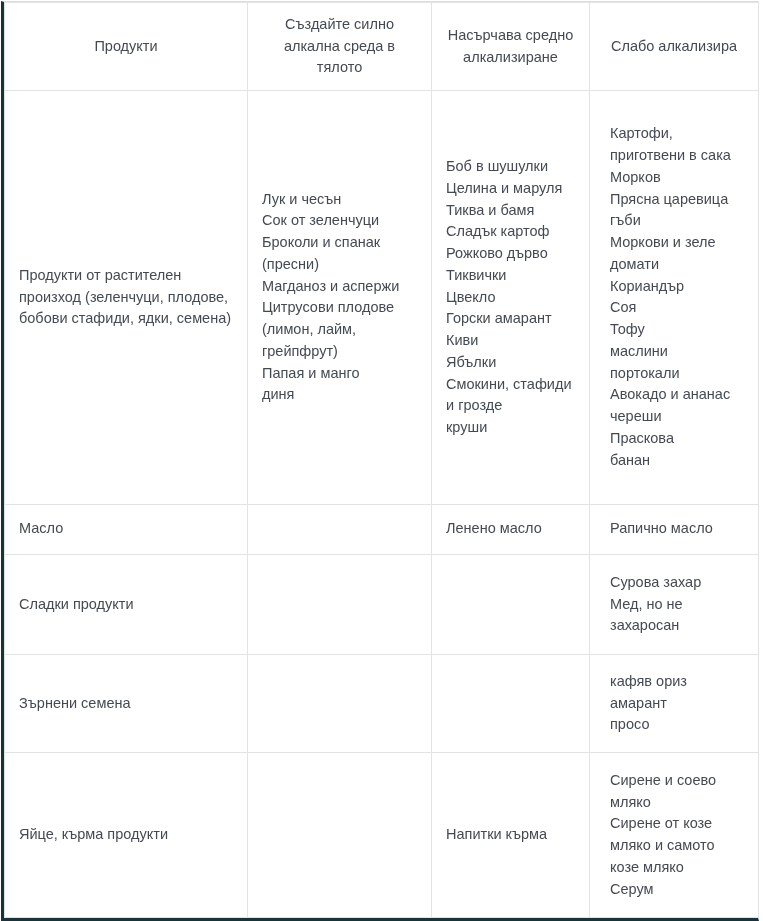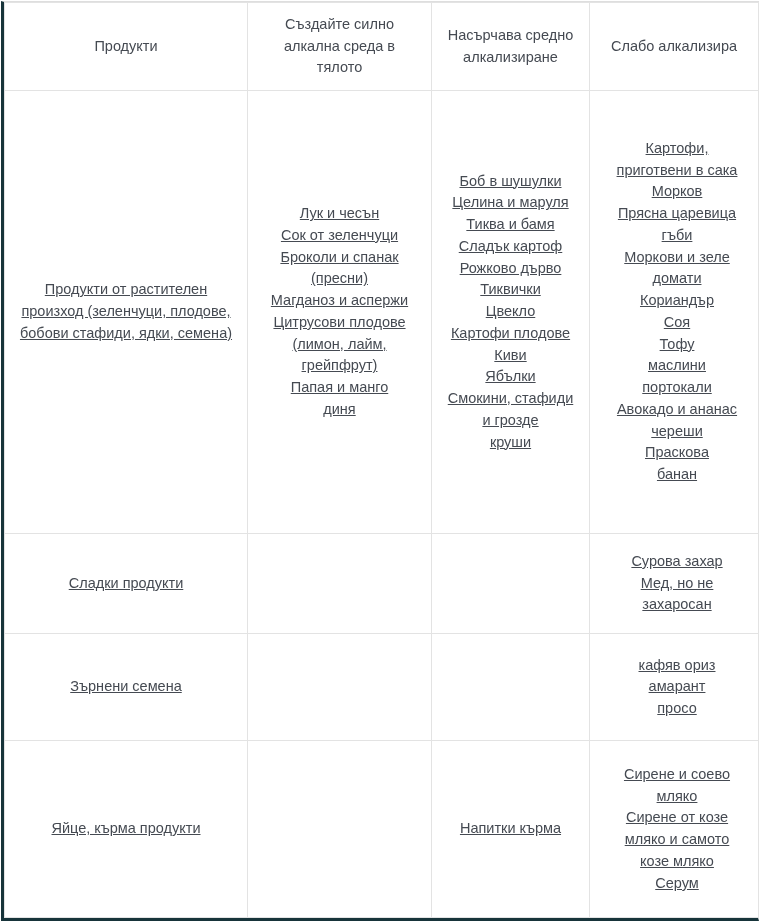--- a/index.html
+++ b/index.html
@@ -33,21 +33,21 @@
     vertical-align: middle;
     color: #454a52;
     font-size: 14.5px;
     font-weight: 400;
     line-height: 1.5;
     padding: 10px 14px;
     white-space: pre-line;
     overflow: hidden;
   }
   th { text-align: center; }
-  td { text-align: center; text-decoration: underline; }
+  td { text-align: left; }
   td.weak-cell { padding-left: 20px; }
   thead tr            { height: 88px; }
   tbody tr:nth-child(1) { height: 380px; }
   tbody tr:nth-child(2) { height: 46px; }
   tbody tr:nth-child(3) { height: 92px; }
   tbody tr:nth-child(4) { height: 90px; }
   tbody tr:nth-child(5) { height: 145px; }
   tbody tr:nth-child(6) { height: 71px; }
 </style>
 </head>
@@ -80,40 +80,46 @@
 Цитрусови плодове (лимон, лайм, грейпфрут)
 Папая и манго
 диня</td>
           <td>Боб в шушулки
 Целина и маруля
 Тиква и бамя
 Сладък картоф
 Рожково дърво
 Тиквички
 Цвекло
-Картофи плодове
+Горски амарант
 Киви
 Ябълки
 Смокини, стафиди и грозде
 круши</td>
           <td class="weak-cell">Картофи, приготвени в сака
 Морков
 Прясна царевица
 гъби
 Моркови и зеле
 домати
 Кориандър
 Соя
 Тофу
 маслини
 портокали
 Авокадо и ананас
 череши
 Праскова
 банан</td>
+        </tr>
+        <tr>
+          <td>Масло</td>
+          <td></td>
+          <td>Ленено масло</td>
+          <td class="weak-cell">Рапично масло</td>
         </tr>
         <tr>
           <td>Сладки продукти</td>
           <td></td>
           <td></td>
           <td class="weak-cell">Сурова захар
 Мед, но не захаросан</td>
         </tr>
         <tr>
           <td>Зърнени семена</td>

